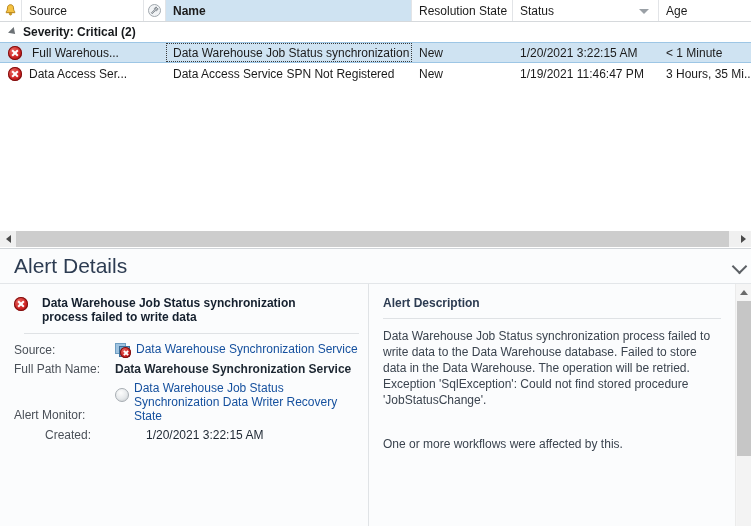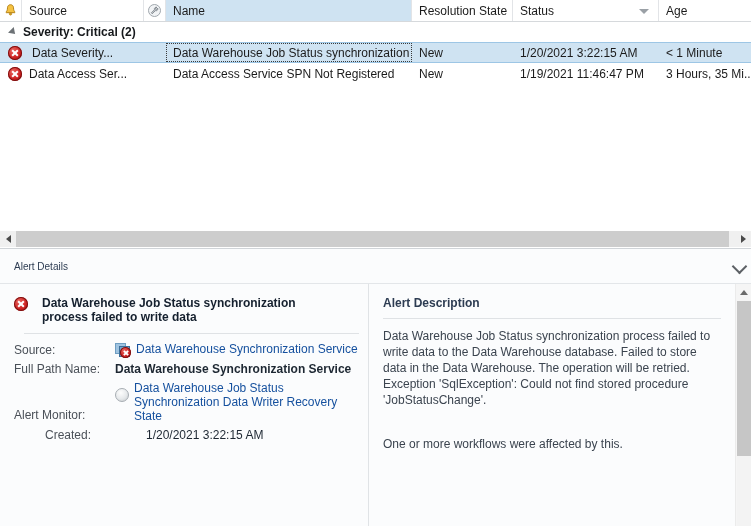--- a/index.html
+++ b/index.html
@@ -160,21 +160,21 @@
   }
   .details-header {
     position: relative;
     height: 34px;
     display: flex; align-items: center;
     padding-left: 14px;
     background: #fbfcfd;
     border-bottom: 1px solid #e3e6e9;
   }
   .details-title {
-    font-size: 10px;
+    font-size: 21px;
     color: #2d3c52;
   }
   .collapse-chev {
     position: absolute; right: 6px; top: 12px;
     width: 9px; height: 9px;
     border-left: 2px solid #5d6166;
     border-bottom: 2px solid #5d6166;
     transform: rotate(-45deg);
   }
   .details-body {
@@ -365,21 +365,21 @@
 
       <div class="col-h icon-col" style="width:22px;">
         <span class="wrench-ico">
           <svg viewBox="0 0 16 16" width="15" height="15">
             <circle cx="8" cy="8" r="6.4" fill="#f1f3f5" stroke="#9aa1a8" stroke-width="1"></circle>
             <path d="M10.6 4.6a2.1 2.1 0 0 0-2.7 2.6L4.6 10.5l1 1 3.3-3.3a2.1 2.1 0 0 0 2.6-2.7l-1.2 1.2-1-.1-.1-1z" fill="#c9ced3" stroke="#6e757c" stroke-width="0.8" stroke-linejoin="round"></path>
           </svg>
         </span>
       </div>
 
-      <div class="col-h hl" style="width:246px;">
+      <div class="col-h hl" style="width:246px;font-weight:bold;">
         <span>Name</span>
       </div>
 
       <div class="col-h" style="width:101px;">
         <span>Resolution State</span>
       </div>
 
       <div class="col-h" style="width:146px;">
         <span>Status</span>
         <span class="sort-tri"></span>
@@ -392,21 +392,21 @@
 
     <div class="group-row">
       <span class="group-tri"></span>
       <span class="group-label">Severity: Critical (2)</span>
     </div>
 
     <div class="data-row selected">
       <div class="cell" style="width:22px;padding-left:8px;">
         <span class="err-ico" style="margin-right:0;"></span>
       </div>
-      <div class="cell" style="width:122px;padding-left:10px;">Data Severity...</div>
+      <div class="cell" style="width:122px;padding-left:10px;">Full Warehous...</div>
       <div class="cell" style="width:22px;"></div>
       <div class="cell focus-cell" style="width:246px;">Data Warehouse Job Status synchronization ...</div>
       <div class="cell" style="width:101px;">New</div>
       <div class="cell" style="width:146px;">1/20/2021 3:22:15 AM</div>
       <div class="cell" style="width:92px;">&lt; 1 Minute</div>
     </div>
 
     <div class="data-row">
       <div class="cell" style="width:22px;padding-left:8px;">
         <span class="err-ico" style="margin-right:0;"></span>

